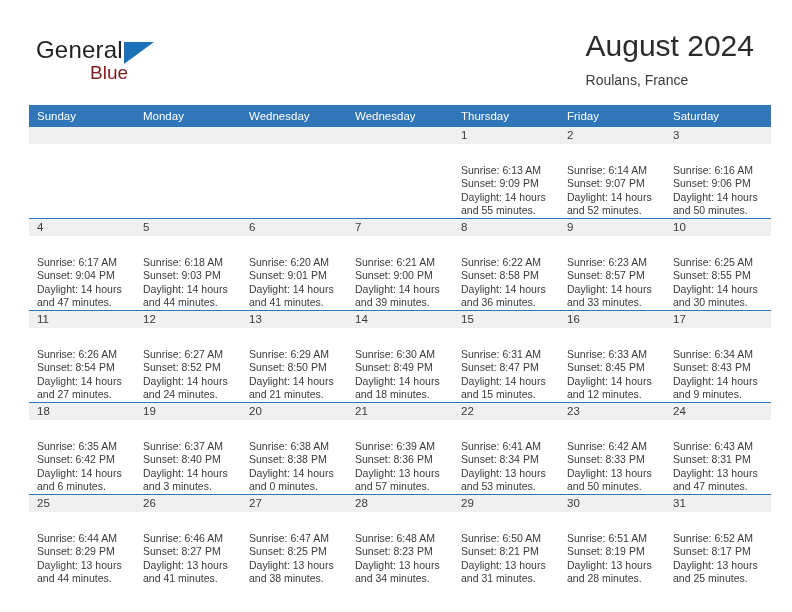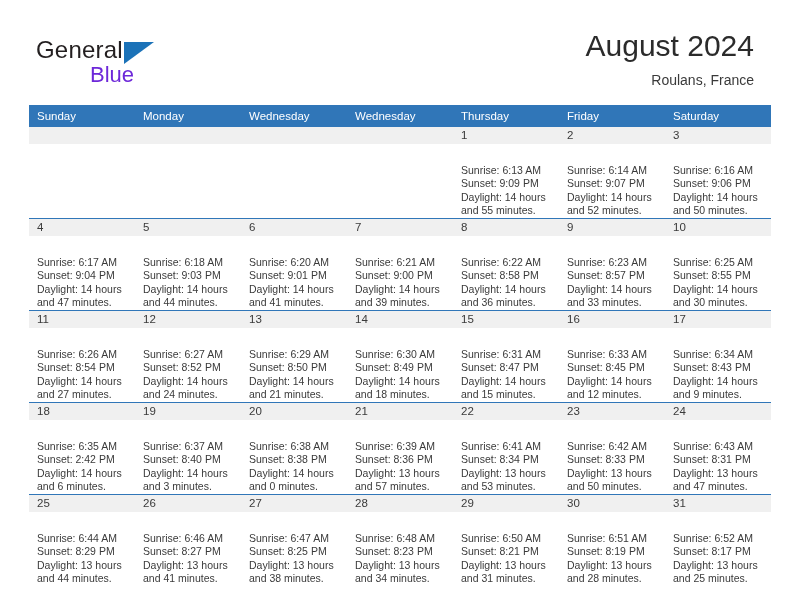--- a/index.html
+++ b/index.html
@@ -51,29 +51,29 @@
     top: 6px;
     width: 0;
     height: 0;
     border-left: 30px solid #1b72b8;
     border-bottom: 22px solid transparent;
   }
   .brand-blue {
     position: absolute;
     left: 54px;
     top: 26px;
-    font-size: 22px;
-    color: #6d28d9;
+    font-size: 19px;
+    color: #7f1d1d;
     font-family: "Liberation Sans", sans-serif;
   }
   .title-block {
     position: absolute;
     right: 38px;
     top: 28px;
-    text-align: right;
+    text-align: left;
   }
   .cal-title {
     font-size: 30px;
     color: #2b2b2b;
     font-weight: normal;
     line-height: 36px;
     white-space: nowrap;
   }
   .cal-subtitle {
     font-size: 14px;
@@ -395,21 +395,21 @@
           </div>
         </td>
       </tr>
 
       <tr class="week-row">
         <td>
           <div class="daycell">
             <div class="daynum-band">18</div>
             <div class="detail">
               <div>Sunrise: 6:35 AM</div>
-              <div>Sunset: 2:42 PM</div>
+              <div>Sunset: 6:42 PM</div>
               <div>Daylight: 14 hours</div>
               <div>and 6 minutes.</div>
             </div>
           </div>
         </td>
         <td>
           <div class="daycell">
             <div class="daynum-band">19</div>
             <div class="detail">
               <div>Sunrise: 6:37 AM</div>

